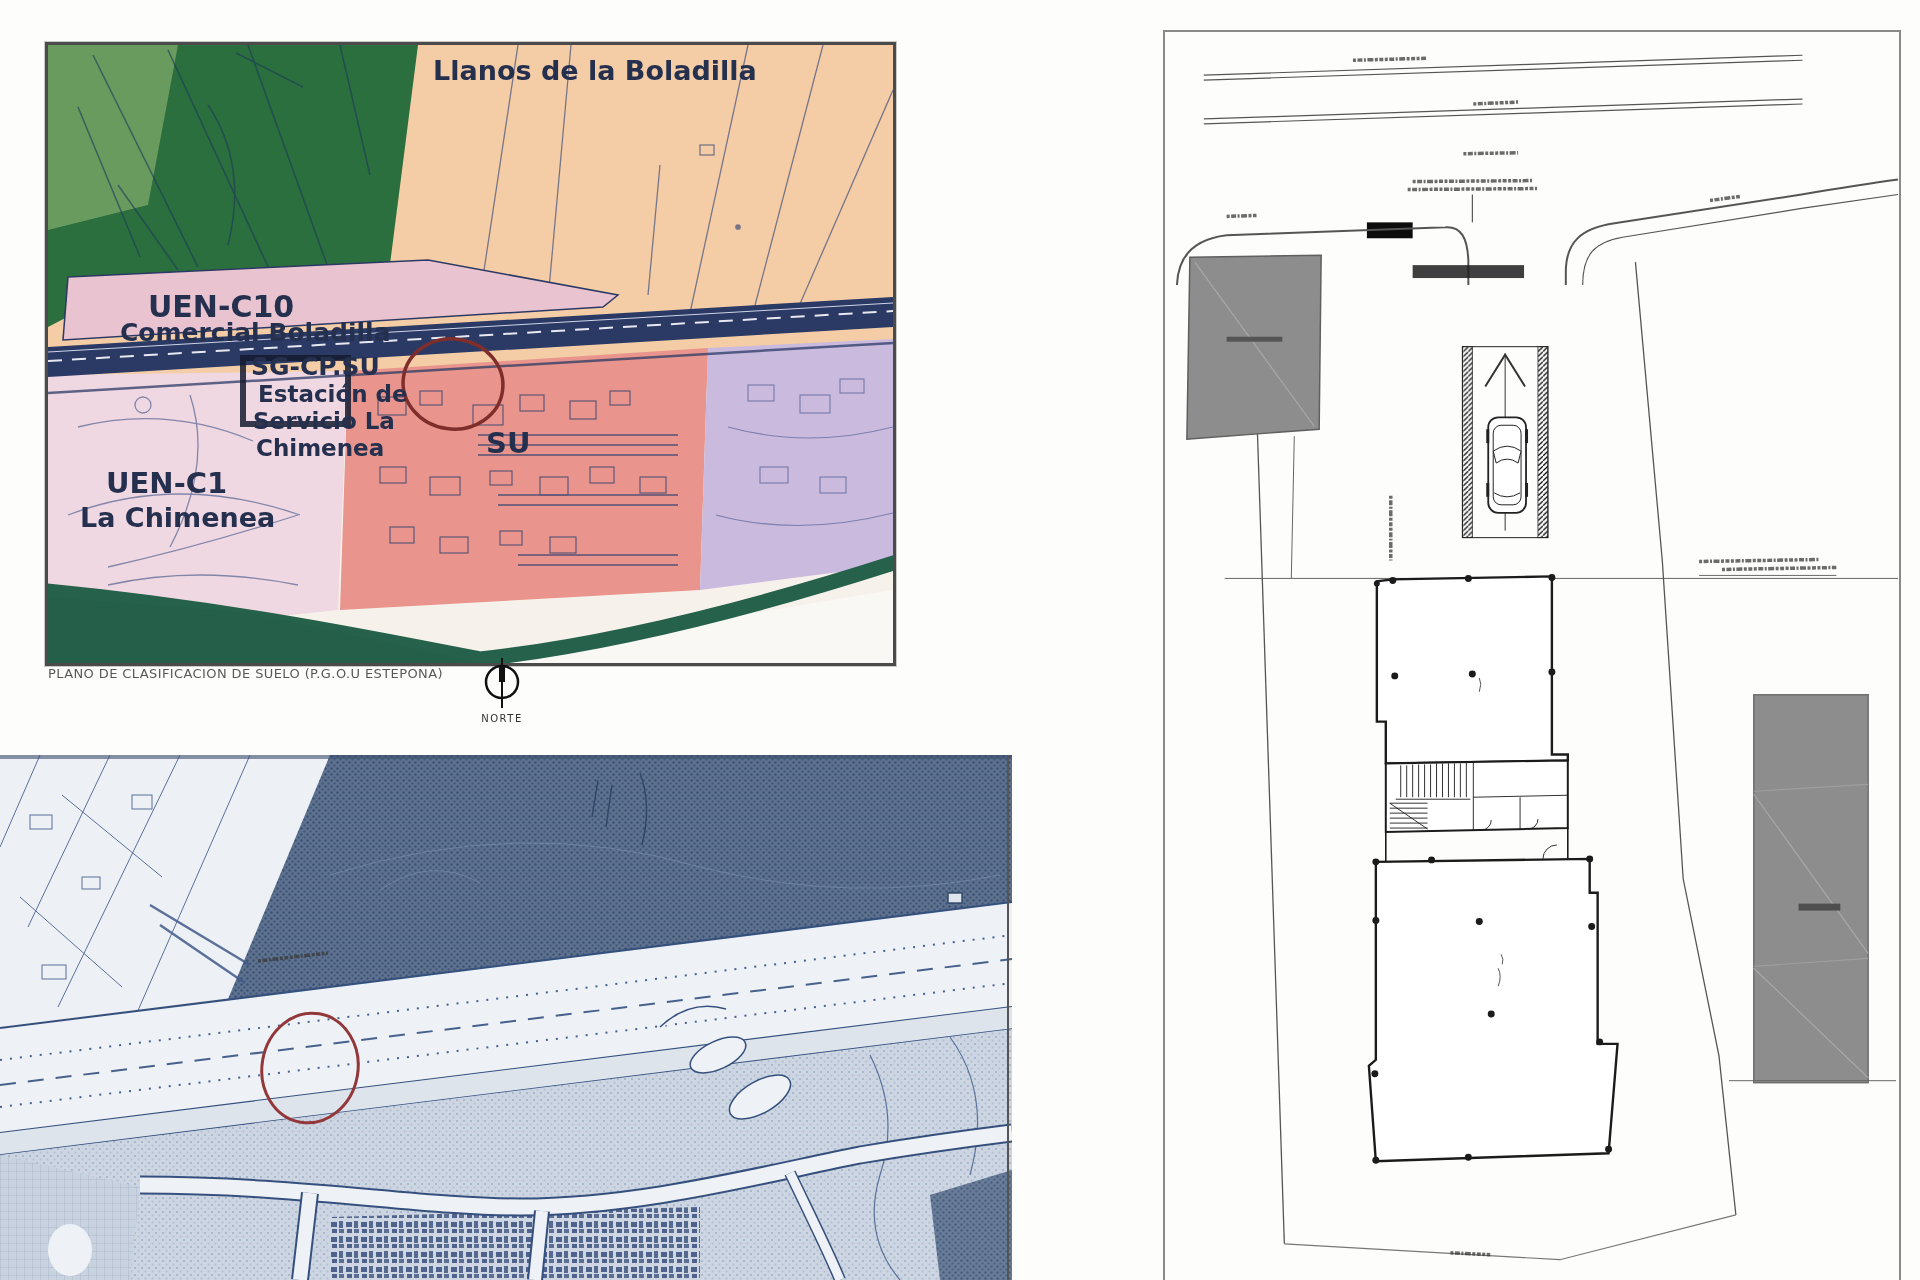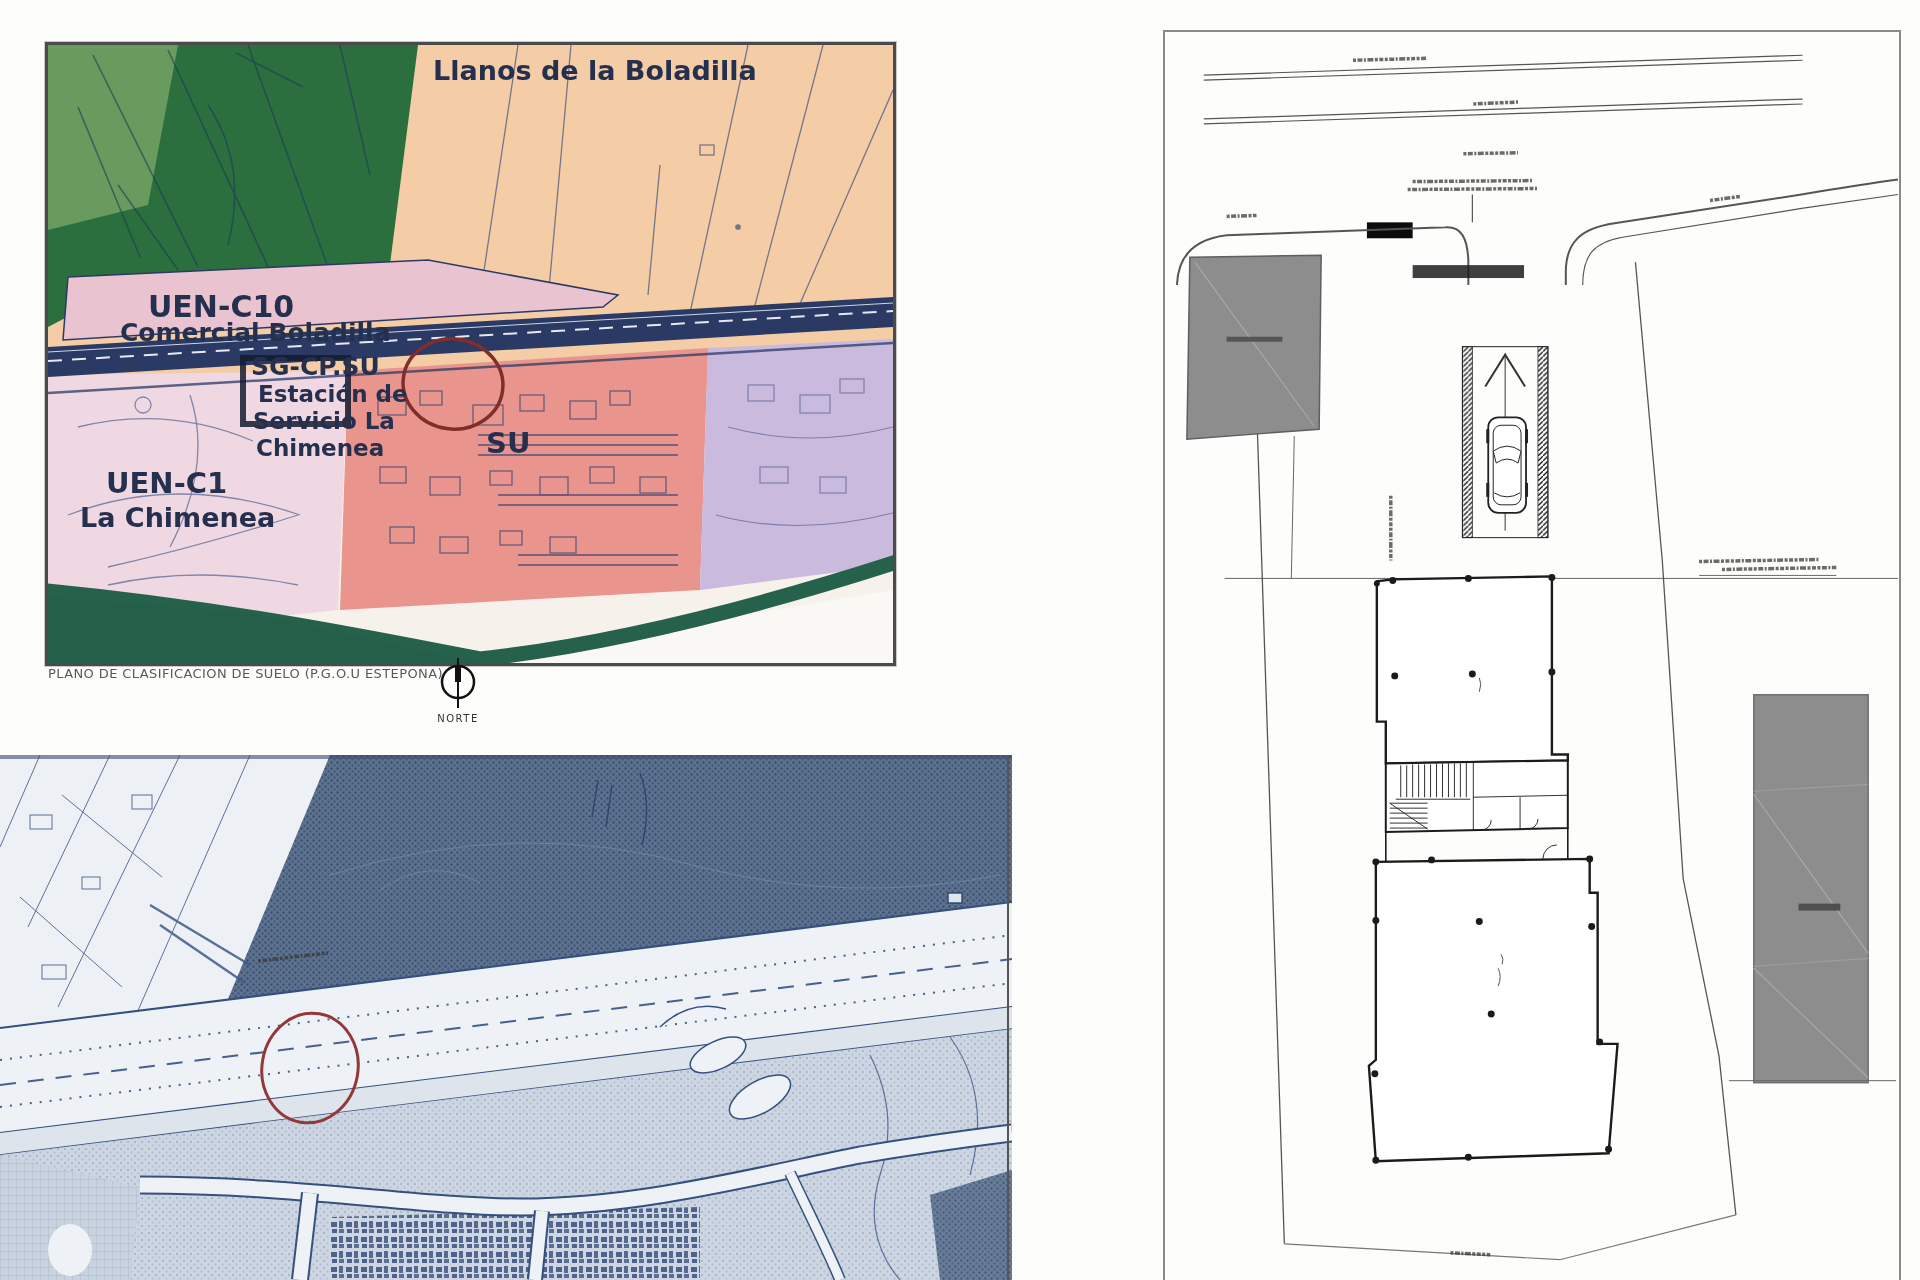--- a/index.html
+++ b/index.html
@@ -7,21 +7,21 @@
         font-family:"DejaVu Sans",sans-serif;}
   .abs{position:absolute;}
   
   .zoning-map{left:45px;top:42px;width:845px;height:618px;border:3px solid #4b4b4b;
               box-shadow:0 0 0 1px #c9c9c9;background:#f6f1ea;}
   .zoning-map svg{display:block;filter:blur(.5px) saturate(1.05);}
   
   .map-caption{left:48px;top:666px;width:430px;font-size:13px;letter-spacing:.4px;
                color:#3b3b3b;opacity:.85;filter:blur(.4px);white-space:nowrap;}
   
-  .north{left:428px;top:650px;width:64px;height:78px;}
+  .north{left:472px;top:650px;width:64px;height:78px;}
   .north svg{display:block;filter:blur(.3px);}
   
   .cadastral-map{left:0;top:755px;width:1012px;height:525px;background:#e9edf2;}
   .cadastral-map svg{display:block;filter:blur(.4px);}
   
   .site-plan{left:1163px;top:30px;width:738px;height:1250px;background:#fdfdfc;
              border:2px solid #8a8a8a;border-bottom:none;box-sizing:border-box;}
   .site-plan svg{display:block;filter:blur(.35px);}
   text{font-family:"DejaVu Sans",sans-serif;}
   .mapLabel{font-weight:bold;fill:#26304e;}

